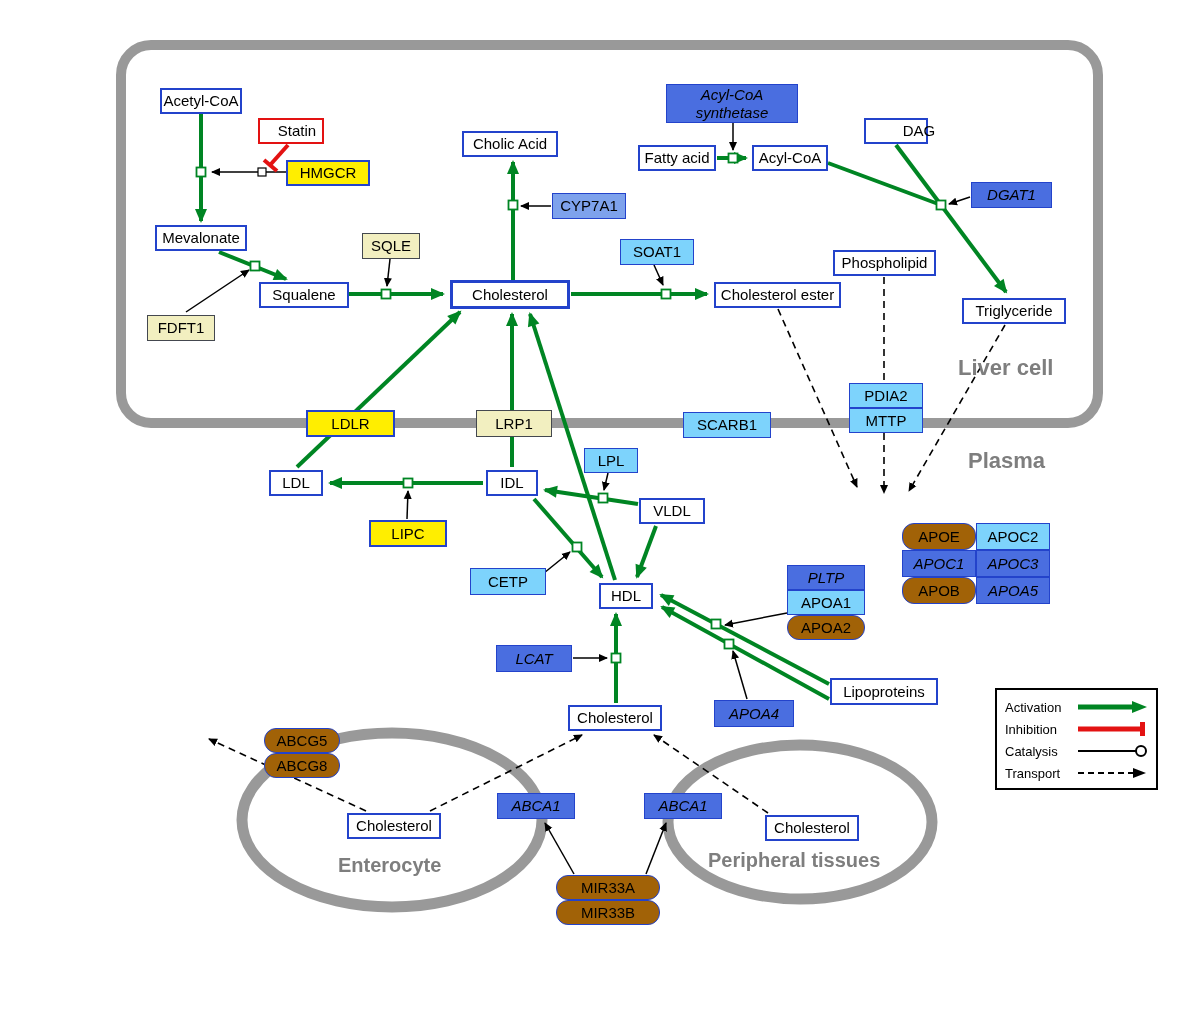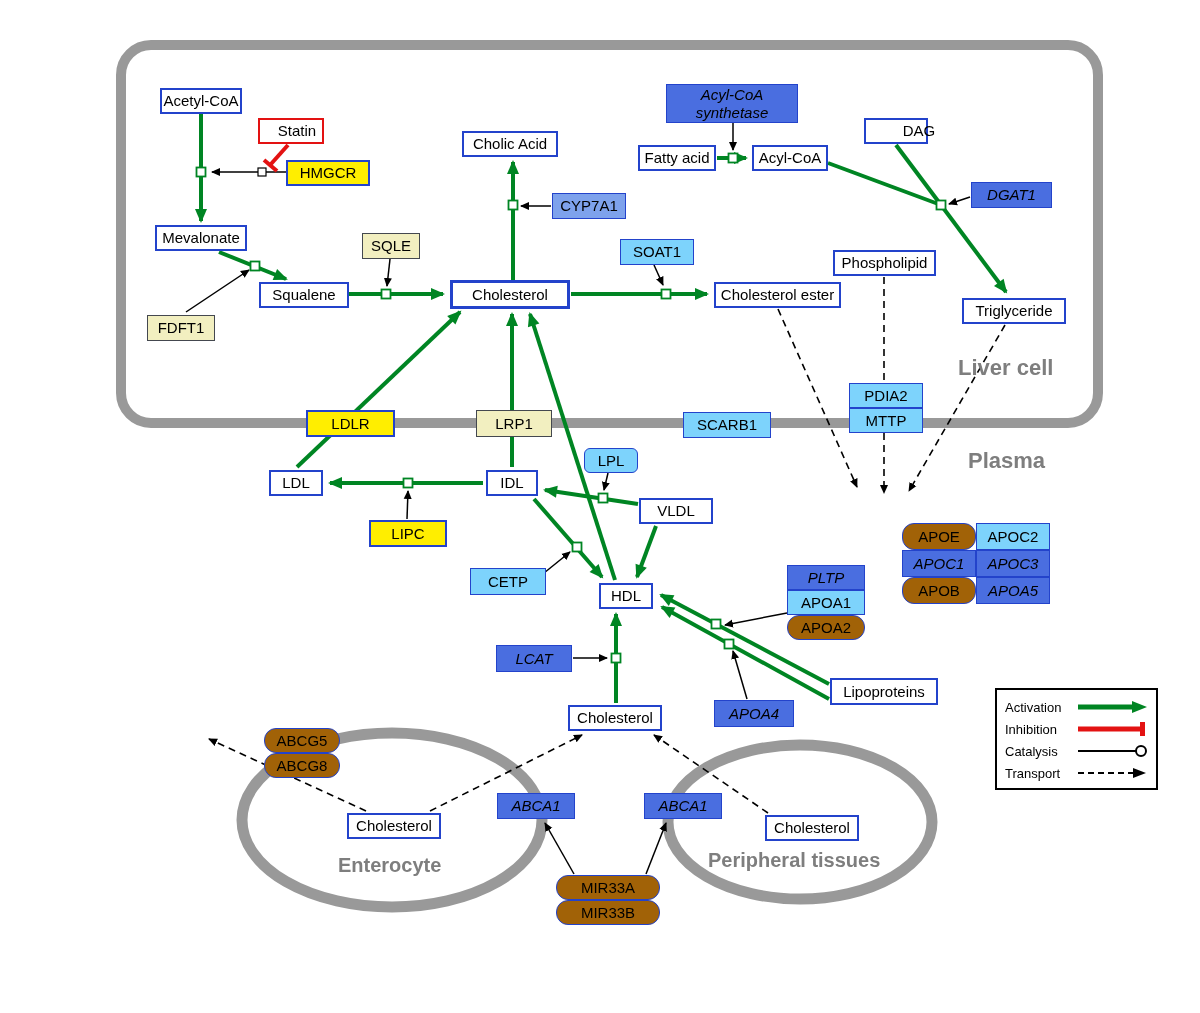--- a/index.html
+++ b/index.html
@@ -141,22 +141,22 @@
   <div class="node" style="left:962px;top:298px;width:104px;height:26px;">Triglyceride</div>
 
   <div class="node y" style="left:306px;top:410px;width:89px;height:27px;">LDLR</div>
   <div class="node py" style="left:476px;top:410px;width:76px;height:27px;">LRP1</div>
   <div class="node b1" style="left:683px;top:412px;width:88px;height:26px;">SCARB1</div>
   <div class="node b1" style="left:849px;top:383px;width:74px;height:25px;">PDIA2</div>
   <div class="node b1" style="left:849px;top:408px;width:74px;height:25px;">MTTP</div>
 
   <div class="node" style="left:269px;top:470px;width:54px;height:26px;">LDL</div>
   <div class="node" style="left:486px;top:470px;width:52px;height:26px;">IDL</div>
-  <div class="node b1" style="left:584px;top:448px;width:54px;height:25px;border-radius:6px;">LPL</div>
-  <div class="node" style="left:639px;top:498px;width:74px;height:26px;">VLDL</div>
+  <div class="node b1" style="left:584px;top:448px;width:54px;height:25px;">LPL</div>
+  <div class="node" style="left:639px;top:498px;width:66px;height:26px;">VLDL</div>
   <div class="node y" style="left:369px;top:520px;width:78px;height:27px;">LIPC</div>
   <div class="node b1" style="left:470px;top:568px;width:76px;height:27px;">CETP</div>
   <div class="node" style="left:599px;top:583px;width:54px;height:26px;">HDL</div>
   <div class="node b3" style="left:787px;top:565px;width:78px;height:25px;">PLTP</div>
   <div class="node b1" style="left:787px;top:590px;width:78px;height:25px;">APOA1</div>
   <div class="node b4" style="left:787px;top:615px;width:78px;height:25px;">APOA2</div>
   <div class="node b4" style="left:902px;top:523px;width:74px;height:27px;">APOE</div>
   <div class="node b1" style="left:976px;top:523px;width:74px;height:27px;">APOC2</div>
   <div class="node b3" style="left:902px;top:550px;width:74px;height:27px;">APOC1</div>
   <div class="node b3" style="left:976px;top:550px;width:74px;height:27px;">APOC3</div>

